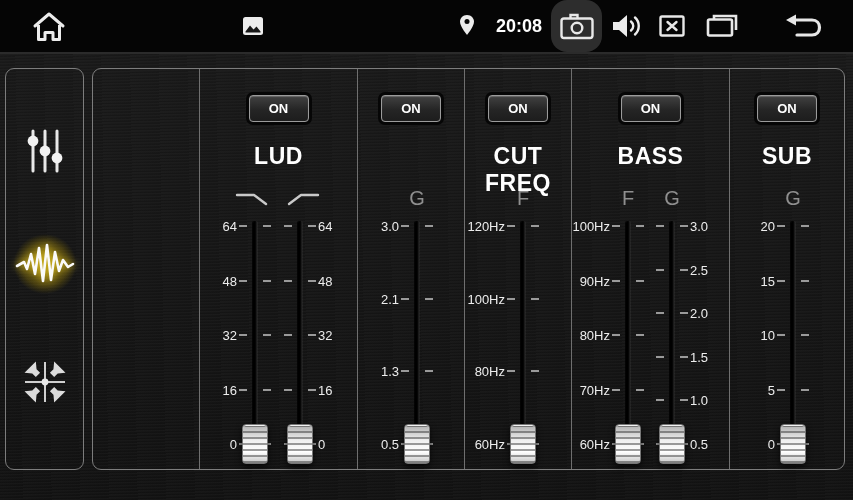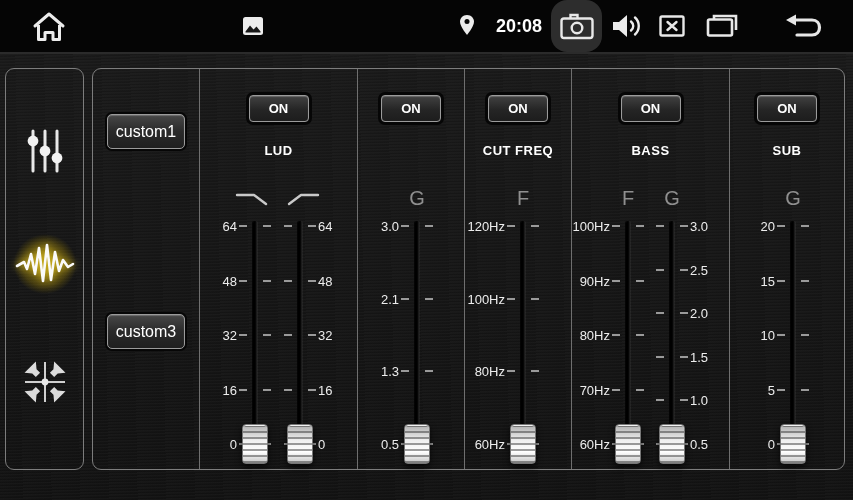--- a/index.html
+++ b/index.html
@@ -36,21 +36,21 @@
     border:1px solid #9b9b9b;color:#fff;font-size:16px;font-family:inherit;cursor:pointer;
     background:linear-gradient(#474747,#2a2a2a 50%,#1f1f1f);
     box-shadow:0 0 0 2px #060606, inset 0 1px 1px rgba(255,255,255,0.22);}
   .preset-btn.reset{font-size:18px;}
   .on-btn{position:absolute;top:26px;left:50%;transform:translateX(-50%);width:60px;height:27px;
     border-radius:4px;border:1px solid #9b9b9b;color:#fff;font-size:13px;font-weight:bold;
     font-family:inherit;cursor:pointer;
     background:linear-gradient(#414141,#252525 55%,#1d1d1d);
     box-shadow:0 0 0 3px #060606, inset 0 1px 1px rgba(255,255,255,0.22);}
   .chan-title{position:absolute;top:74px;left:0;right:0;text-align:center;color:#fff;
-    font-size:13px;font-weight:bold;letter-spacing:0.5px;}
+    font-size:23px;font-weight:bold;letter-spacing:0.5px;}
   
   .sl{position:absolute;top:157px;left:0;right:0;height:218px;}
   .param{position:absolute;top:-39px;left:calc(var(--cx) - 25px);width:50px;text-align:center;
     font-size:20px;color:#8f8f8f;}
   .curve{position:absolute;top:-36px;left:calc(var(--cx) - 21px);}
   .track{position:absolute;top:-5px;left:calc(var(--cx) - 2px);width:4px;height:242px;border-radius:2px;
     background:linear-gradient(to right,#000 55%,#242424);
     box-shadow:1px 0 0 rgba(255,255,255,0.06), -1px 0 0 rgba(0,0,0,0.8);}
   .ticks{position:absolute;top:-1px;width:8px;height:220px;}
   .ticks.tl{left:calc(var(--cx) - 16px);} .ticks.tr{left:calc(var(--cx) + 8px);}
@@ -164,22 +164,20 @@
             <path d="M-7 -3 H-2 L4 -8 V8 L-2 3 H-7 Z"></path>
           </g>
       </g>
     </svg>
   </div>
 </aside>
 
 <main class="panel">
 
   <section class="col" style="width:107px">
-    <button class="preset-btn" style="top:45px">custom1</button>
-    <button class="preset-btn" style="top:245px">custom3</button>
   </section>
 
   <section class="col" style="width:158px">
     <button class="on-btn">ON</button>
     <div class="chan-title">LUD</div>
     <div class="sl" style="--cx:55px">
       <svg class="curve" width="42" height="18" viewBox="0 0 42 18">
         <polyline points="3,5 20,5 32,14" fill="none" stroke="#c9c9c9" stroke-width="2.4" stroke-linecap="round" stroke-linejoin="round"></polyline>
       </svg>
       <div class="ticks tl n5"></div>

